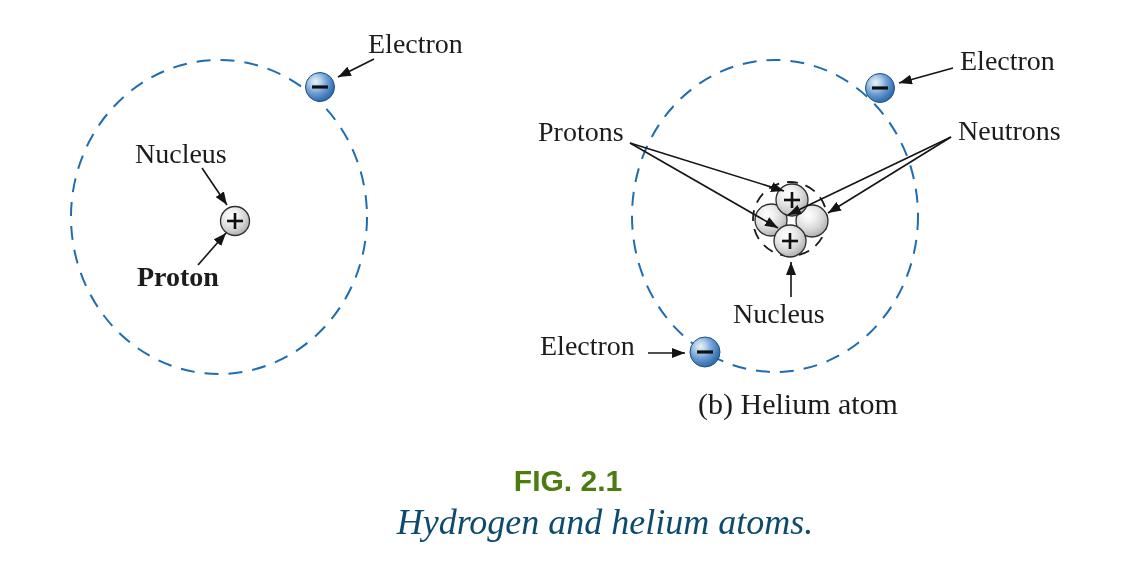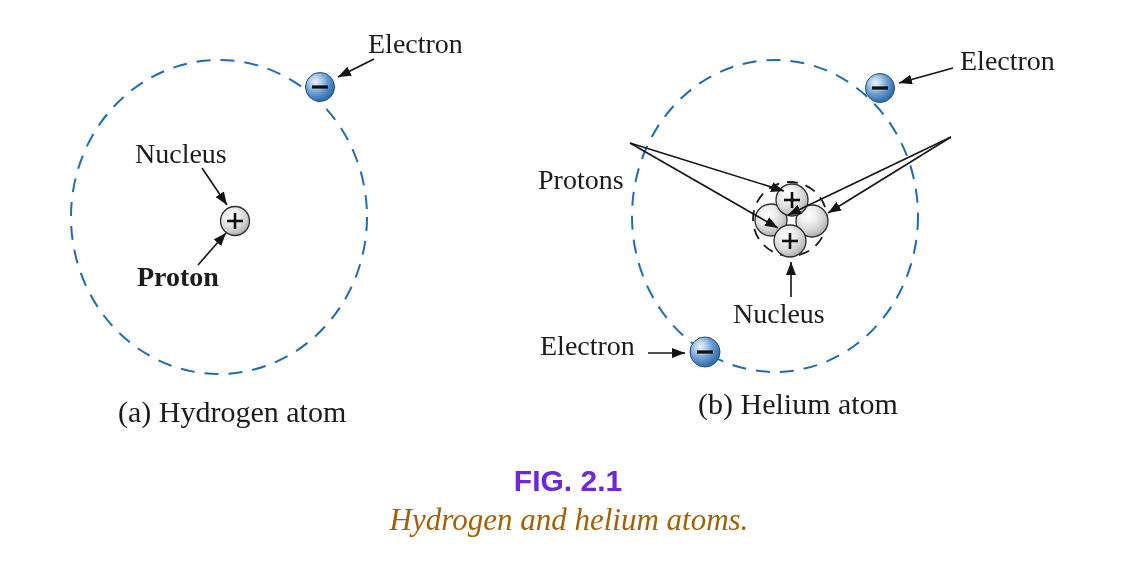--- a/index.html
+++ b/index.html
@@ -24,28 +24,29 @@
     color: #1c1c1c;
     white-space: nowrap;
   }
   .panel-caption {
     font-size: 30px;
   }
   .fig-number {
     font-family: "Liberation Sans", sans-serif;
     font-weight: bold;
     font-size: 30px;
-    color: #6d28d9;
+    color: #4d7c0f;
     transform: translateX(-50%);
   }
   .fig-caption {
     font-style: italic;
-    font-size: 31px;
-    color: #a16207;
+    font-size: 36px;
+    color: #0c4a6e;
     transform: translateX(-50%);
+    margin-left: 36px;
   }
   .orbit {
     fill: none;
     stroke: #1f6cb0;
     stroke-width: 2;
     stroke-dasharray: 14 10;
   }
   .nucleus-ring {
     fill: none;
     stroke: #1a1a1a;
@@ -132,24 +133,24 @@
       <line class="arrow" x1="951" y1="137" x2="828" y2="213" marker-end="url(#arrowhead)"></line>
       <line class="arrow" x1="951" y1="137" x2="788" y2="215" marker-end="url(#arrowhead)"></line>
       <line class="arrow" x1="791" y1="297" x2="791" y2="262" marker-end="url(#arrowhead)"></line>
       <line class="arrow" x1="648" y1="353" x2="685" y2="353" marker-end="url(#arrowhead)"></line>
     </g>
   </svg>
 
   <div class="lbl" style="left:368px; top:30px;">Electron</div>
   <div class="lbl" style="left:135px; top:140px;">Nucleus</div>
   <div class="lbl" style="left:137px; top:263px;font-weight:bold;">Proton</div>
-  <div class="lbl panel-caption" style="left:118px; top:397px;">(a) Hydrogen atom</div>
 
   <div class="lbl" style="left:960px; top:47px;">Electron</div>
-  <div class="lbl" style="left:538px; top:118px;margin-top:48px;">Protons</div>
+  <div class="lbl" style="left:538px; top:118px;">Protons</div>
+  <div class="lbl" style="left:958px; top:117px;">Neutrons</div>
   <div class="lbl" style="left:733px; top:300px;">Nucleus</div>
   <div class="lbl" style="left:540px; top:332px;">Electron</div>
   <div class="lbl panel-caption" style="left:698px; top:389px;">(b) Helium atom</div>
 
   <div class="lbl fig-number" style="left:568px; top:466px;">FIG. 2.1</div>
   <div class="lbl fig-caption" style="left:569px; top:504px;">Hydrogen and helium atoms.</div>
 
 </div>
 
 </body></html>

